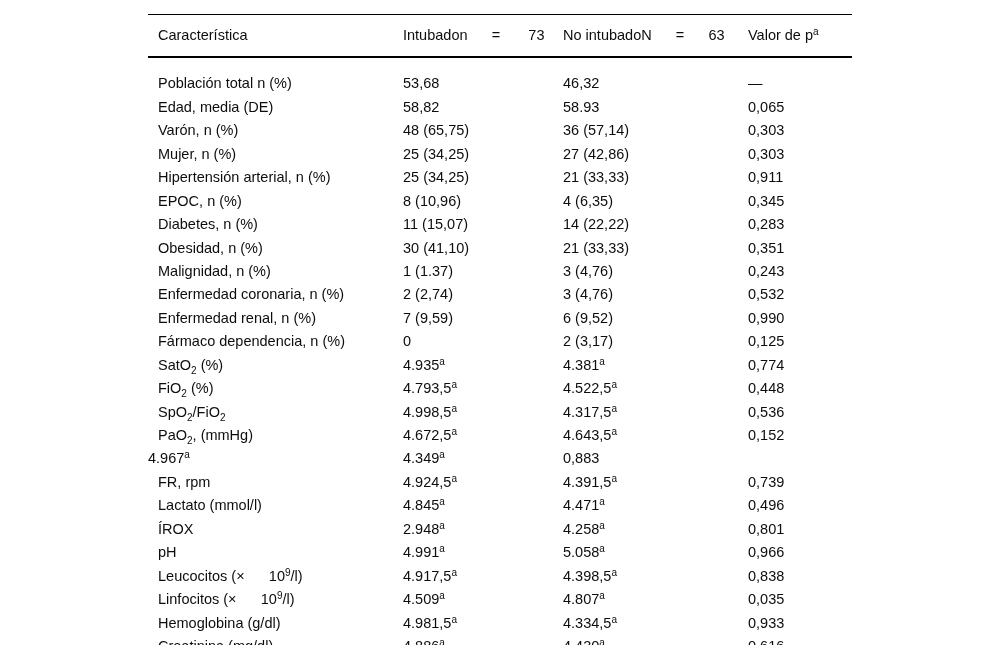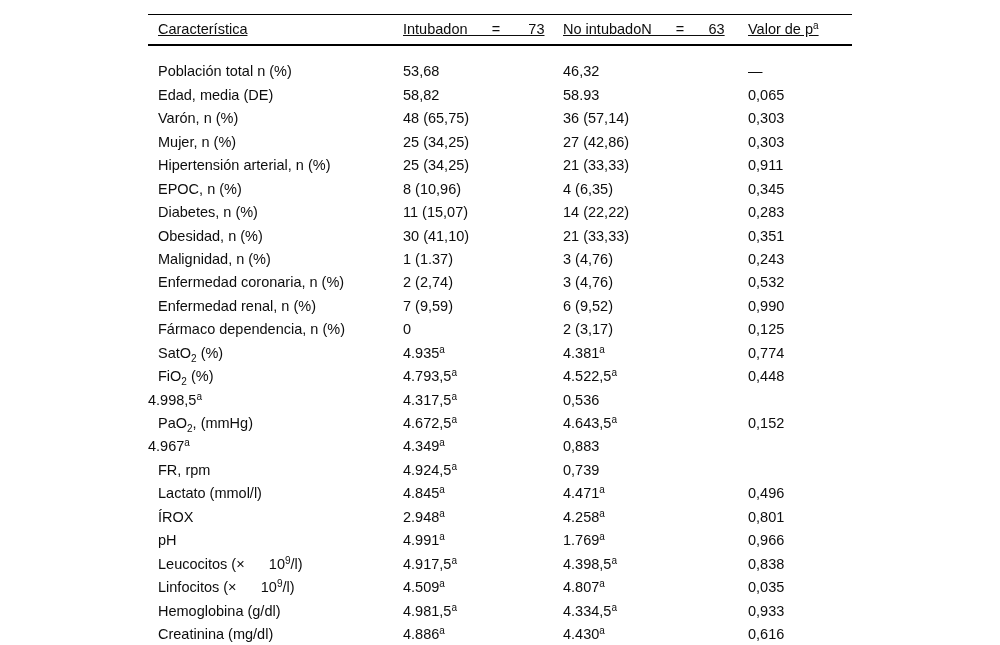--- a/index.html
+++ b/index.html
@@ -14,24 +14,23 @@
   .table-wrap {
     position: absolute;
     left: 148px;
     top: 14px;
     width: 704px;
   }
   .header-row {
     display: grid;
     grid-template-columns: 255px 160px 185px 104px;
     align-items: center;
-    height: 32px;
+    height: 44px;
     border-top: 1.5px solid #000;
     border-bottom: 2.5px solid #000;
-    text-decoration: underline;
   }
   .body-rows {
     border-bottom: 2px solid #000;
     padding-top: 14px;
   }
   .row {
     display: grid;
     grid-template-columns: 255px 160px 185px 104px;
     align-items: center;
     height: 23.44px;
@@ -145,56 +144,58 @@
     <div class="cell"><span>4.381</span><span class="sup">a</span></div>
     <div class="cell"><span>0,774</span></div>
   </div>
       <div class="row">
     <div class="cell c-label"><span>FiO</span><span class="sub">2</span><span> (%)</span></div>
     <div class="cell"><span>4.793,5</span><span class="sup">a</span></div>
     <div class="cell"><span>4.522,5</span><span class="sup">a</span></div>
     <div class="cell"><span>0,448</span></div>
   </div>
       <div class="row">
+    <div class="cell c-label"><span>SpO</span><span class="sub">2</span><span>/FiO</span><span class="sub">2</span></div>
     <div class="cell"><span>4.998,5</span><span class="sup">a</span></div>
     <div class="cell"><span>4.317,5</span><span class="sup">a</span></div>
     <div class="cell"><span>0,536</span></div>
   </div>
       <div class="row">
     <div class="cell c-label"><span>PaO</span><span class="sub">2</span><span>, (mmHg)</span></div>
     <div class="cell"><span>4.672,5</span><span class="sup">a</span></div>
     <div class="cell"><span>4.643,5</span><span class="sup">a</span></div>
     <div class="cell"><span>0,152</span></div>
   </div>
       <div class="row">
     <div class="cell"><span>4.967</span><span class="sup">a</span></div>
     <div class="cell"><span>4.349</span><span class="sup">a</span></div>
     <div class="cell"><span>0,883</span></div>
   </div>
       <div class="row">
     <div class="cell c-label"><span>FR, rpm</span></div>
     <div class="cell"><span>4.924,5</span><span class="sup">a</span></div>
+    <div class="cell"><span>4.391,5</span><span class="sup">a</span></div>
     <div class="cell"><span>0,739</span></div>
   </div>
       <div class="row">
     <div class="cell c-label"><span>Lactato (mmol/l)</span></div>
     <div class="cell"><span>4.845</span><span class="sup">a</span></div>
     <div class="cell"><span>4.471</span><span class="sup">a</span></div>
     <div class="cell"><span>0,496</span></div>
   </div>
       <div class="row">
     <div class="cell c-label"><span>ÍROX</span></div>
     <div class="cell"><span>2.948</span><span class="sup">a</span></div>
     <div class="cell"><span>4.258</span><span class="sup">a</span></div>
     <div class="cell"><span>0,801</span></div>
   </div>
       <div class="row">
     <div class="cell c-label"><span>pH</span></div>
     <div class="cell"><span>4.991</span><span class="sup">a</span></div>
-    <div class="cell"><span>1.769</span><span class="sup">a</span></div>
+    <div class="cell"><span>5.058</span><span class="sup">a</span></div>
     <div class="cell"><span>0,966</span></div>
   </div>
       <div class="row">
     <div class="cell c-label"><span>Leucocitos (×      10</span><span class="sup">9</span><span>/l)</span></div>
     <div class="cell"><span>4.917,5</span><span class="sup">a</span></div>
     <div class="cell"><span>4.398,5</span><span class="sup">a</span></div>
     <div class="cell"><span>0,838</span></div>
   </div>
       <div class="row">
     <div class="cell c-label"><span>Linfocitos (×      10</span><span class="sup">9</span><span>/l)</span></div>

